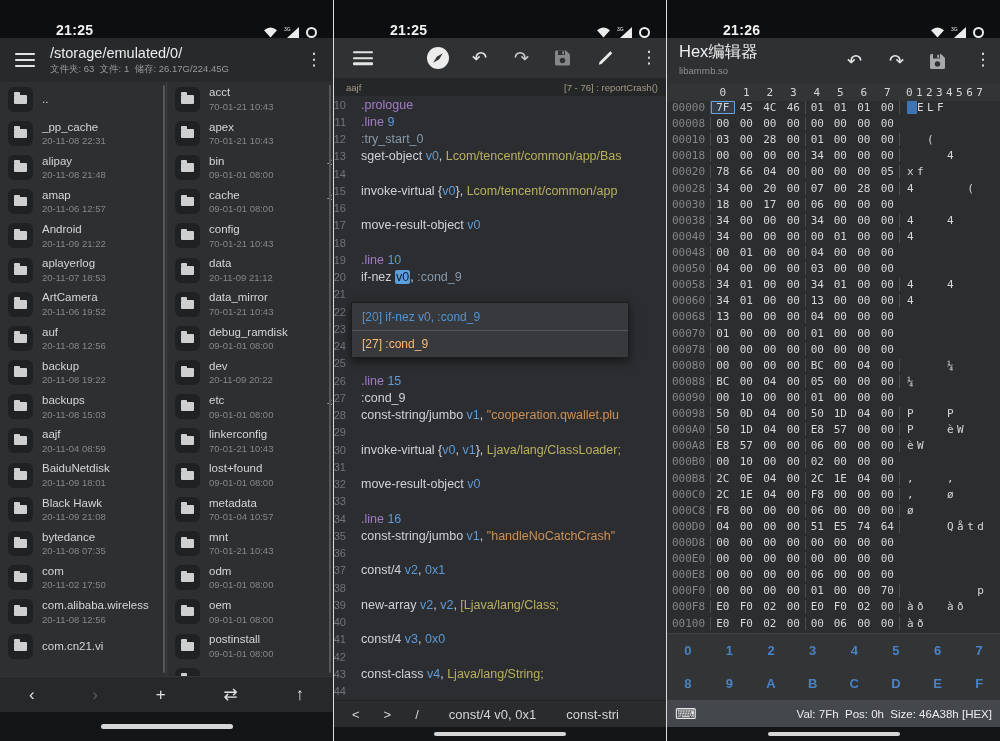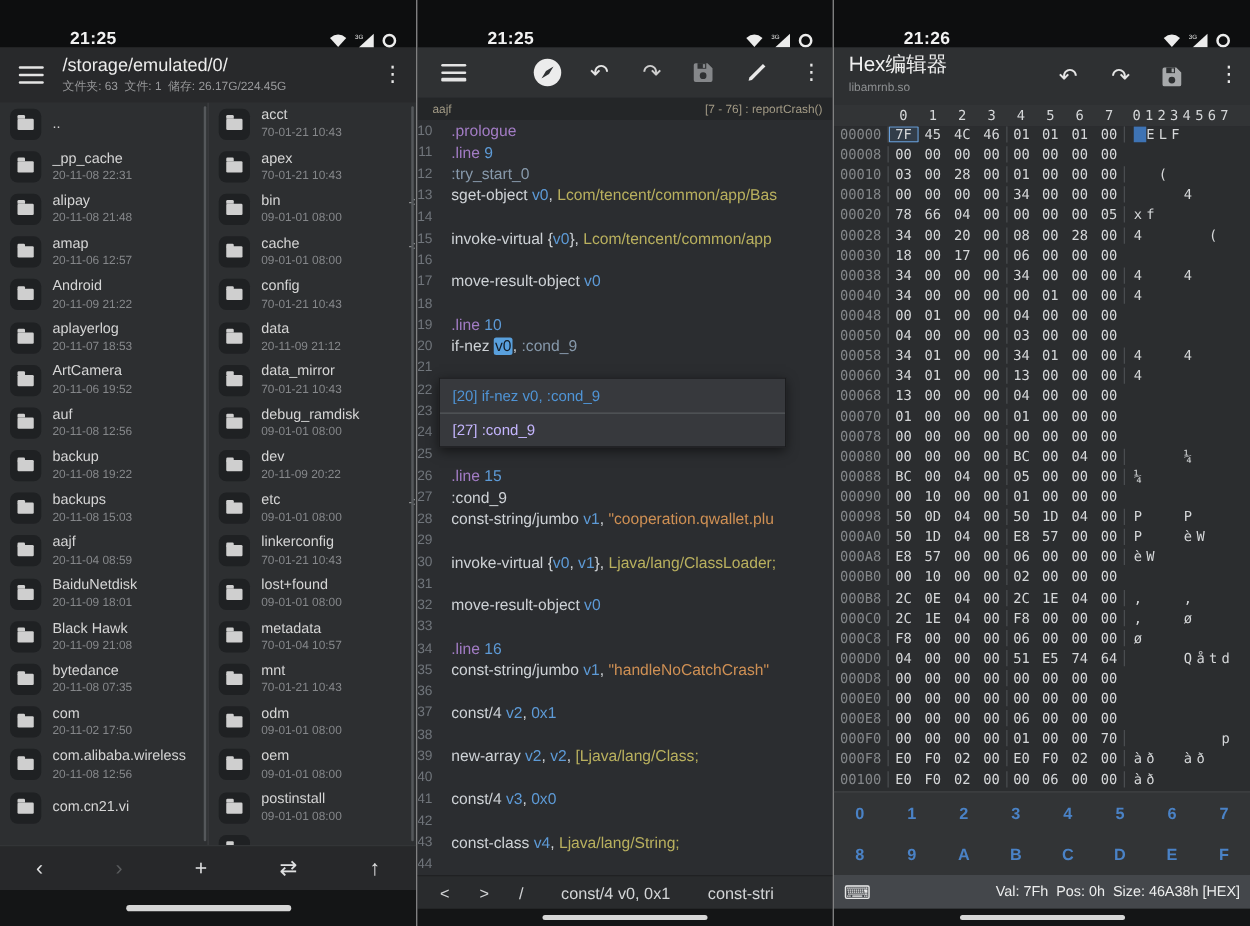--- a/index.html
+++ b/index.html
@@ -48,21 +48,21 @@
 .glyph.dimmer{color:#cfcfcf}
 .ed-crumb{height:18px;background:#242628;display:flex;justify-content:space-between;align-items:center;padding:0 8px 0 12px;font-size:9.5px;color:#a39b86}
 .code{position:absolute;top:96px;bottom:41px;left:0;right:0;background:#2b2d30;overflow:hidden;font-size:12.5px;white-space:pre}
 .codeline{height:17.25px;display:flex;align-items:center}
 .ln{width:12px;flex:none;overflow:hidden;text-align:right;direction:rtl;color:#70757b;font-size:11px}
 .code-text{padding-left:15px}
 .code .d{color:#a27cc4}.code .n{color:#5d9ad6}.code .l{color:#8799ab}.code .o{color:#ced2d6}
 .code .r{color:#5d9ad6}.code .c{color:#b9b05e}.code .s{color:#cf9054}
 .code .h{color:#141e28;background:#59a0dd;border-radius:2px;padding:0 1px}
 .popup{position:absolute;left:17px;top:302px;width:278px;background:#37393d;border:1px solid #1c1d1f;box-shadow:0 3px 9px rgba(0,0,0,.55);z-index:6}
-.popup-item{height:27px;display:flex;align-items:center;padding:0 10px;font-size:12px;color:#c4b5fd}
+.popup-item{height:27px;display:flex;align-items:center;padding:0 10px;font-size:12px;color:#fdba74}
 .popup-item+.popup-item{border-top:1px solid #56595c}
 .popup-item.active{color:#4f94d6}
 .snipbar{position:absolute;left:0;right:0;bottom:14px;height:27px;background:#292b2d;border-top:1px solid #202123;display:flex;align-items:center;font-size:13px;color:#d3d5d7;white-space:nowrap;overflow:hidden}
 .snip{margin-left:24px}
 .snip:first-child{margin-left:18px}
 .snip.wide{margin-left:30px}
 
 .hx-toolbar{position:relative;height:46px;background:#2e3032}
 .hx-title{position:absolute;left:12px;top:3px;font-size:16.5px;color:#f0f0f0}
 .hx-file{position:absolute;left:12px;top:27px;font-size:9.5px;color:#8e9092}
@@ -631,21 +631,21 @@
           <span class="hx-b">00</span>
           <span class="hx-b">05</span>
           <span class="hx-ascii">xf      </span>
         </div>
         <div class="hx-row">
           <span class="hx-off">00028</span>
           <span class="hx-b">34</span>
           <span class="hx-b">00</span>
           <span class="hx-b">20</span>
           <span class="hx-b">00</span>
-          <span class="hx-b grp">08</span>
+          <span class="hx-b grp">07</span>
           <span class="hx-b">00</span>
           <span class="hx-b">28</span>
           <span class="hx-b">00</span>
           <span class="hx-ascii">4     ( </span>
         </div>
         <div class="hx-row">
           <span class="hx-off">00030</span>
           <span class="hx-b">18</span>
           <span class="hx-b">00</span>
           <span class="hx-b">17</span>

